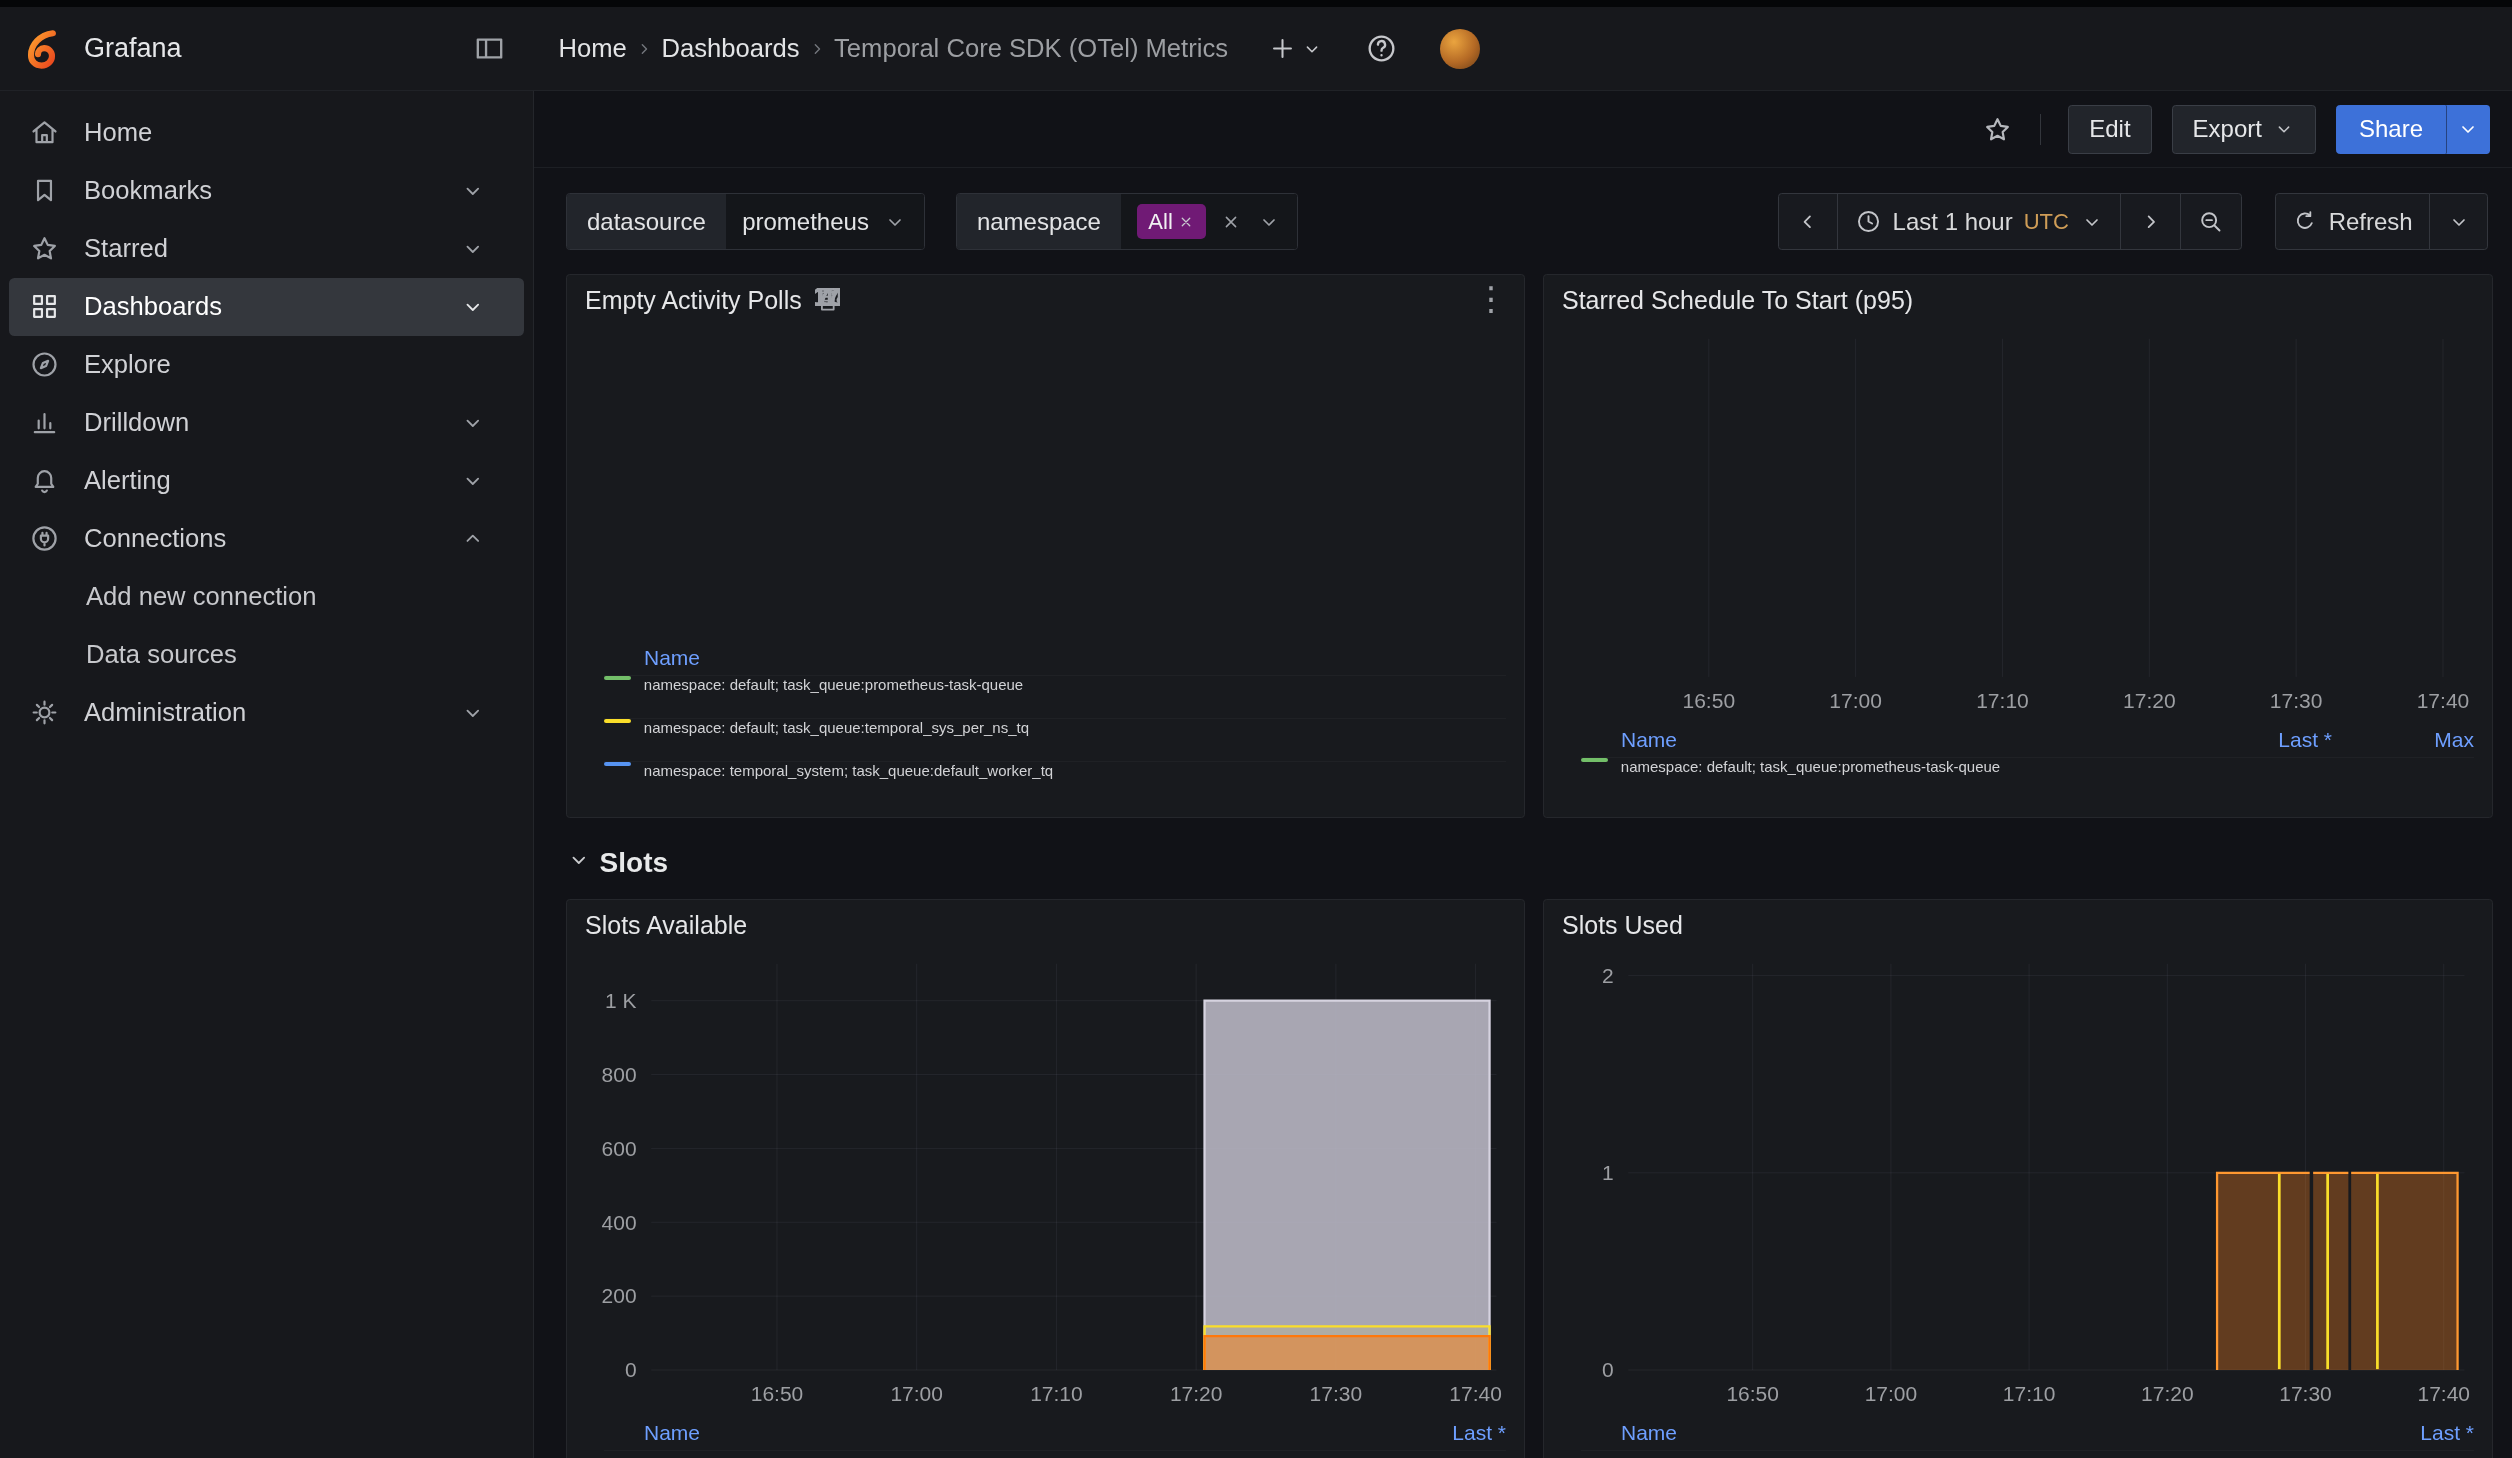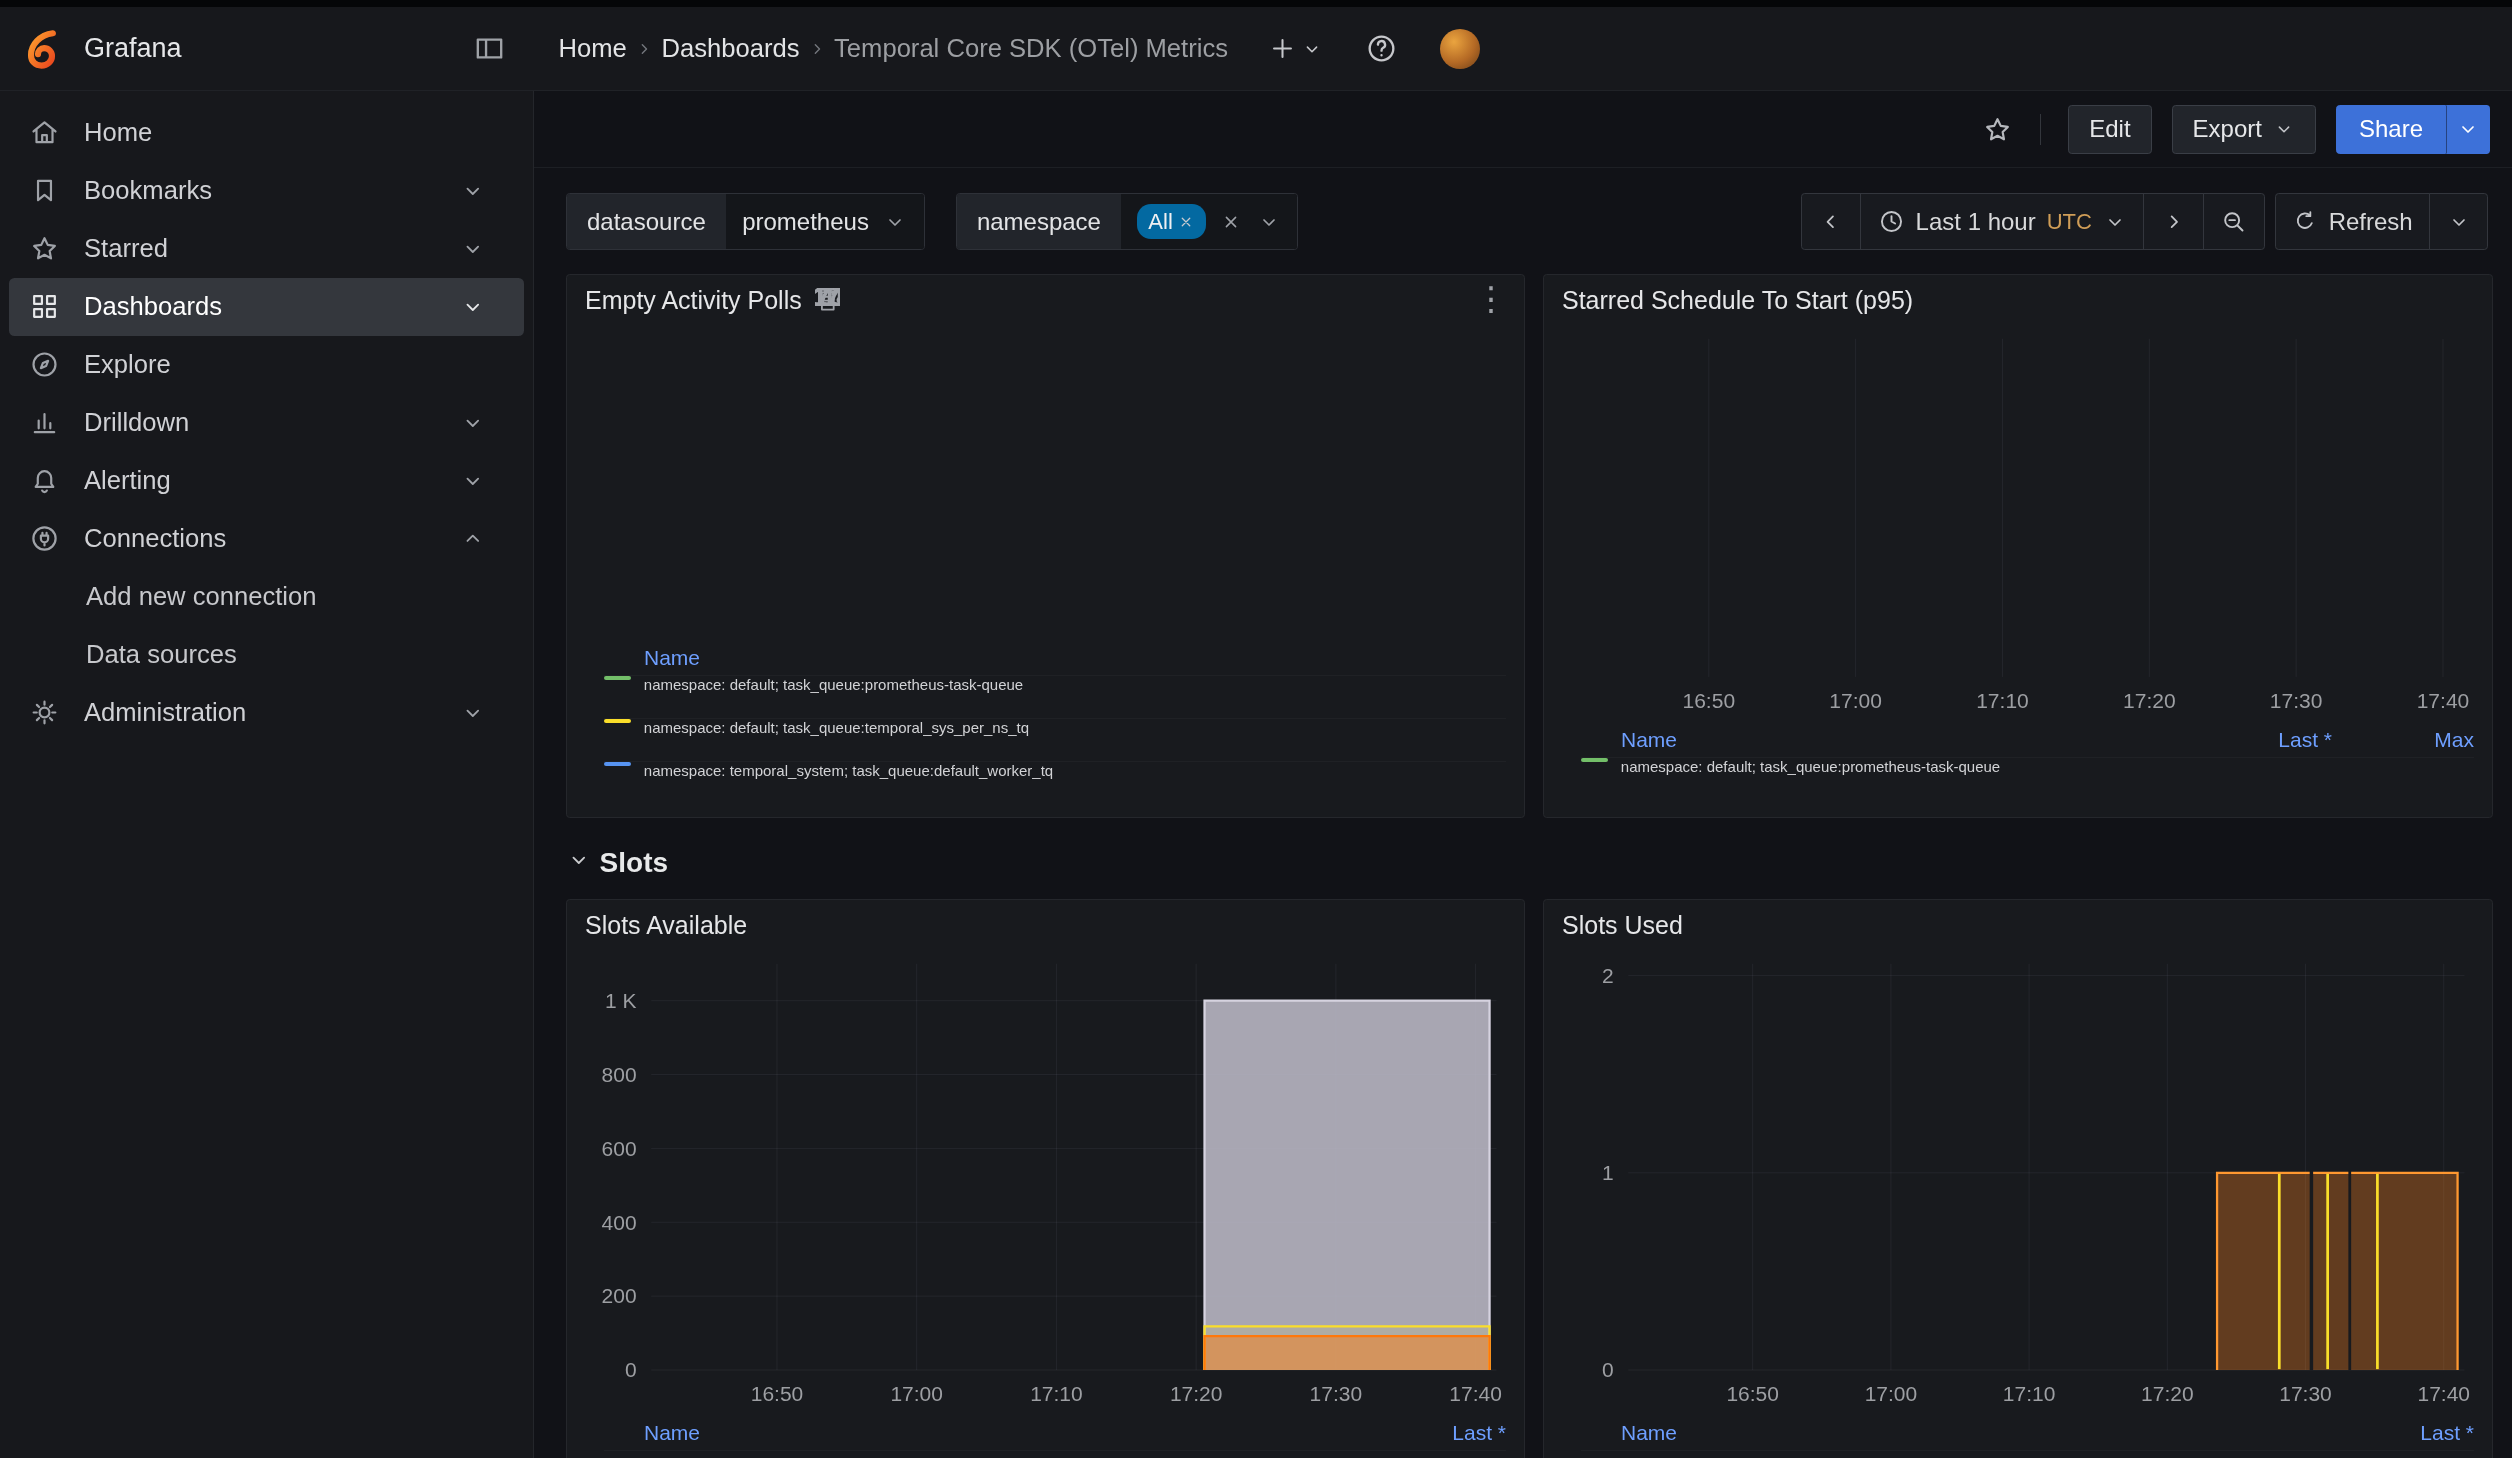--- a/index.html
+++ b/index.html
@@ -48,30 +48,30 @@
   .btn-primary{height:49px;display:inline-flex;align-items:center;padding:0 22px;font-size:24px;background:#3d71d9;border:0.9px solid #3d71d9;color:#fff;border-radius:3.7px 0 0 3.7px;cursor:pointer}
   .btn-primary-caret{height:49px;width:44px;background:#3d71d9;border:0.9px solid #3d71d9;border-left:0.9px solid rgba(10,12,20,.45);border-radius:0 3.7px 3.7px 0;display:inline-flex;align-items:center;justify-content:center;color:#fff;cursor:pointer}
 
   
   .filters{position:absolute;top:102px;left:32px;right:24px;display:flex;align-items:flex-start;justify-content:space-between}
   .filter-left{display:flex;gap:31px}
   .fgroup{display:inline-flex;height:57px;border:0.9px solid #2e3138;border-radius:3.7px;overflow:hidden;font-size:24px}
   .flabel{display:flex;align-items:center;padding:0 20px;background:#22252b;color:#e3e4e6;font-weight:400}
   .fvalue{display:flex;align-items:center;gap:14.6px;padding:0 16.4px;background:#14161a;color:#e3e4e6;cursor:pointer}
   .fvalue .ic{color:#9fa2a8}
-  .chip{display:inline-flex;align-items:center;gap:4px;background:#0369a1;border-radius:14px;padding:4.6px 11px;font-size:22px;color:#f0f0f2;cursor:pointer}
+  .chip{display:inline-flex;align-items:center;gap:4px;background:#701a75;border-radius:5px;padding:4.6px 11px;font-size:22px;color:#f0f0f2;cursor:pointer}
   .chip .ic{color:#c9cbd0}
   .timebar{display:flex;align-items:center}
   .tgroup{display:inline-flex}
   .tbtn{height:57px;display:inline-flex;align-items:center;gap:11px;padding:0 16.4px;background:#181a1f;border:0.9px solid #33363d;color:#d8d9da;font-size:24px;margin-left:-0.9px;cursor:pointer}
   .tgroup .tbtn:first-child{border-radius:3.7px 0 0 3.7px;margin-left:0}
   .tgroup .tbtn:last-child{border-radius:0 3.7px 3.7px 0}
   .tbtn .ic{color:#c3c5c9}
   .tz{color:#cf9d57;font-size:22px}
-  .refresh-group{margin-left:10px}
+  .refresh-group{margin-left:33px}
 
   
   .section-row{position:absolute;left:32px;top:756px;display:flex;align-items:flex-start;gap:8px;color:#e8e9ea;cursor:pointer}
   .section-row .ic{color:#c9cacd}
   .section-title{font-size:28px;font-weight:600}
 
   
   .panel{position:absolute;background:#181a1e;border:0.9px solid #25272c;border-radius:3.7px;overflow:hidden}
   .panel-header{height:51px;display:flex;align-items:center;padding:0 18px;gap:12.8px;position:relative}
   .panel-title{font-size:25px;font-weight:500;color:#e6e7e9;cursor:pointer}

